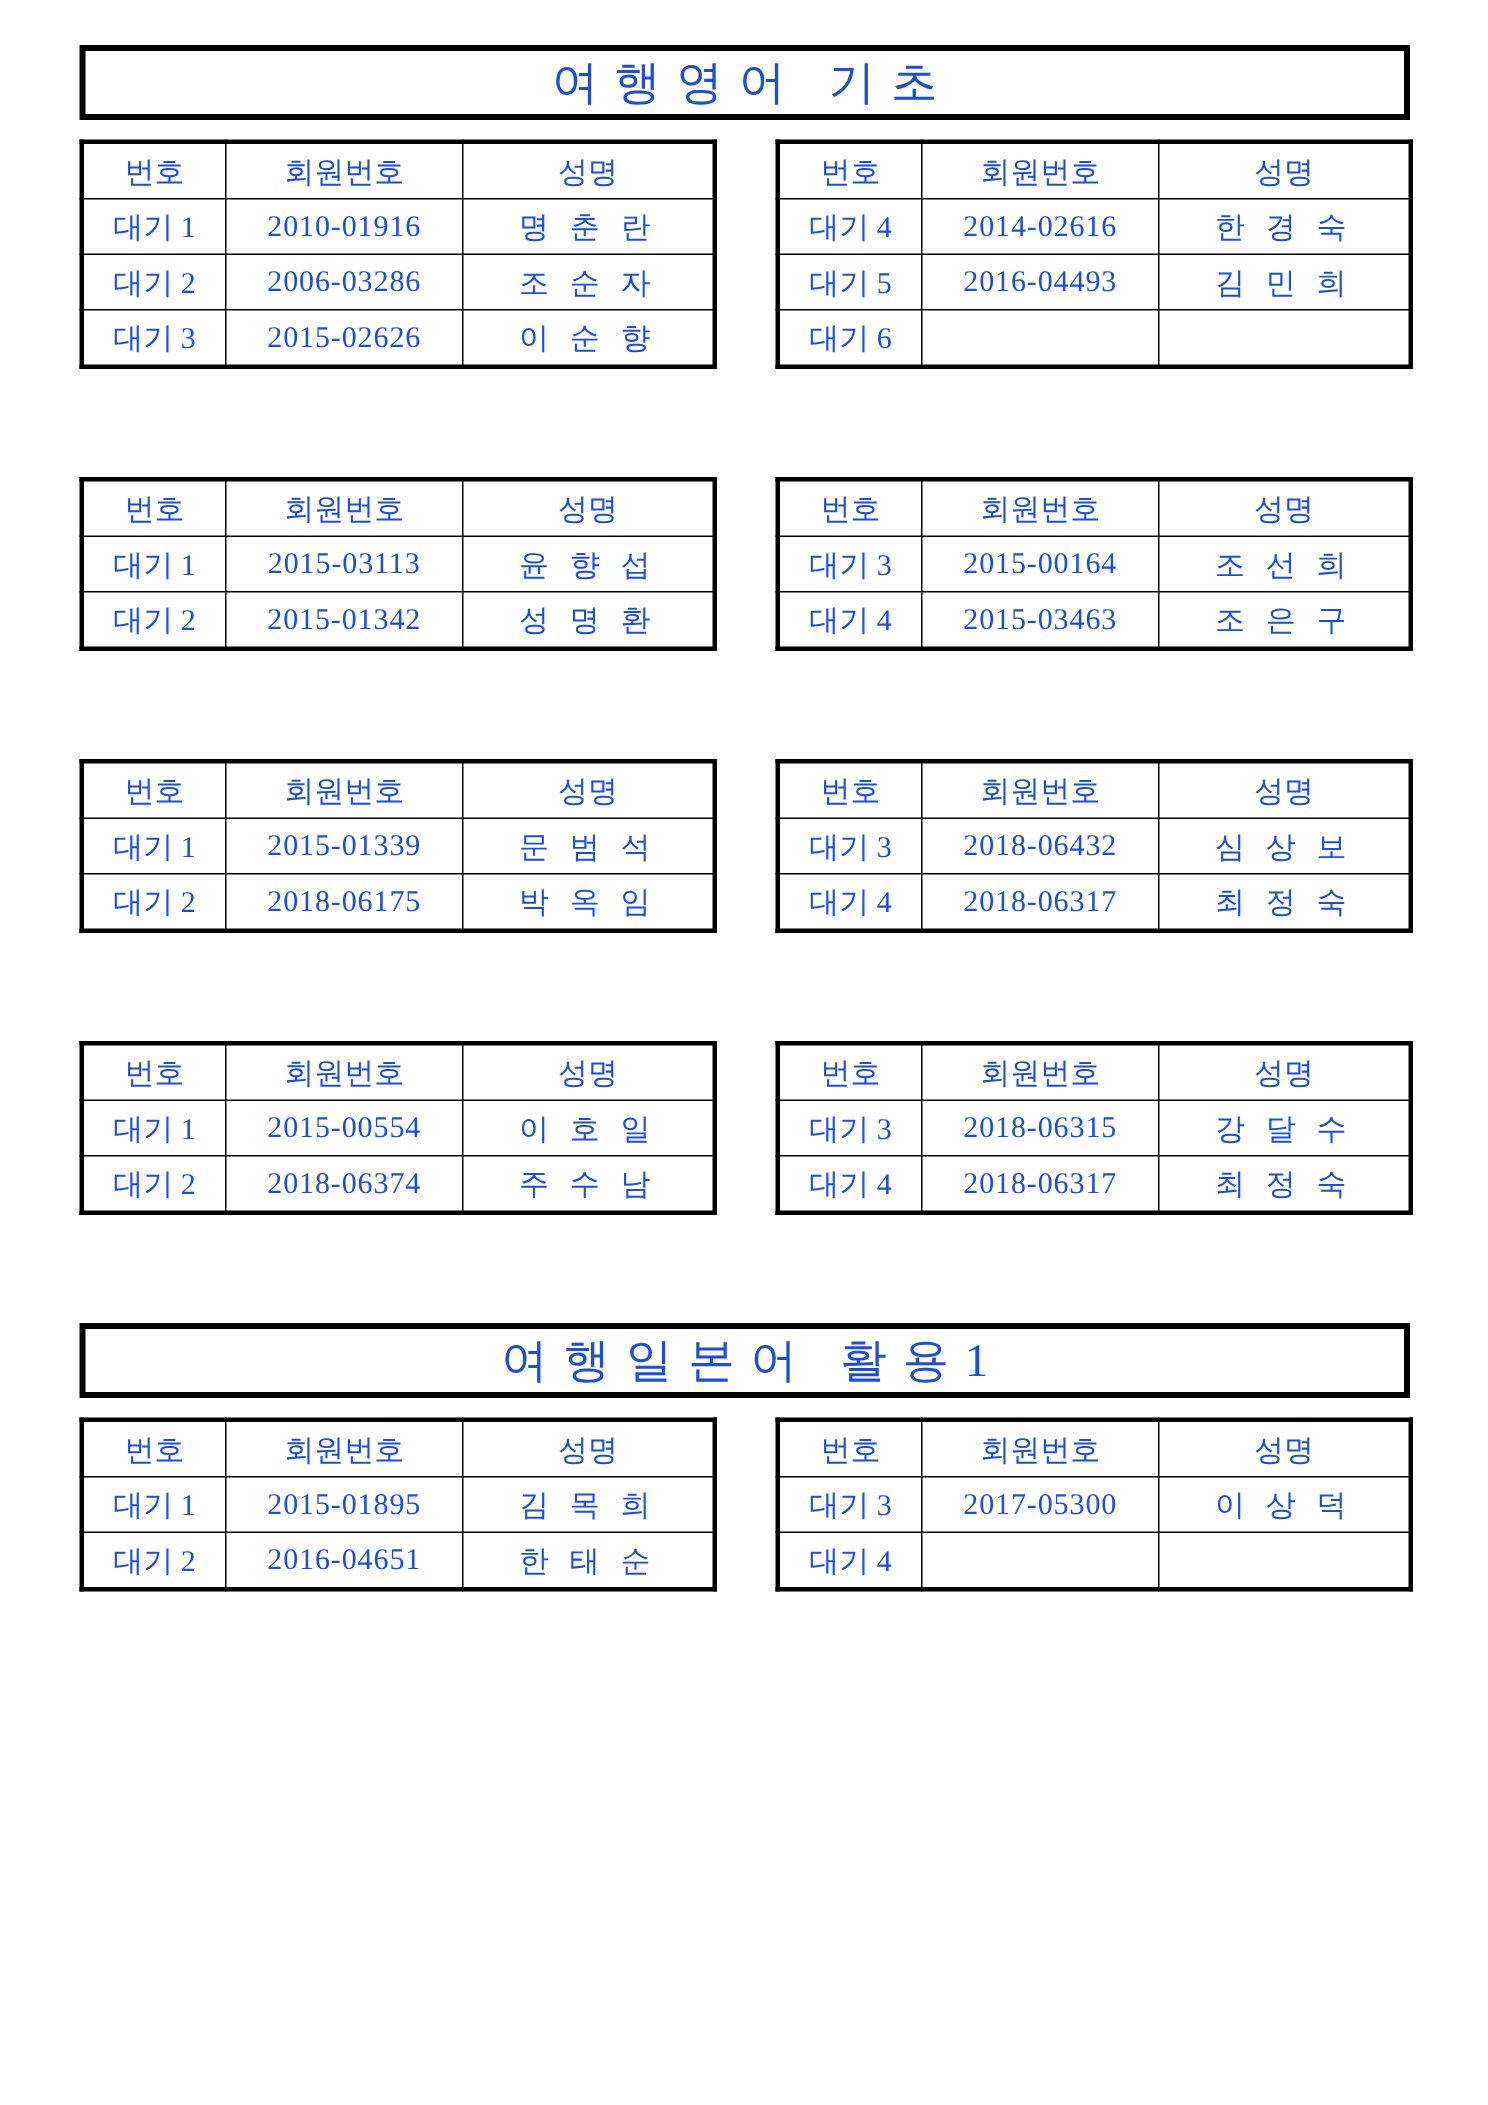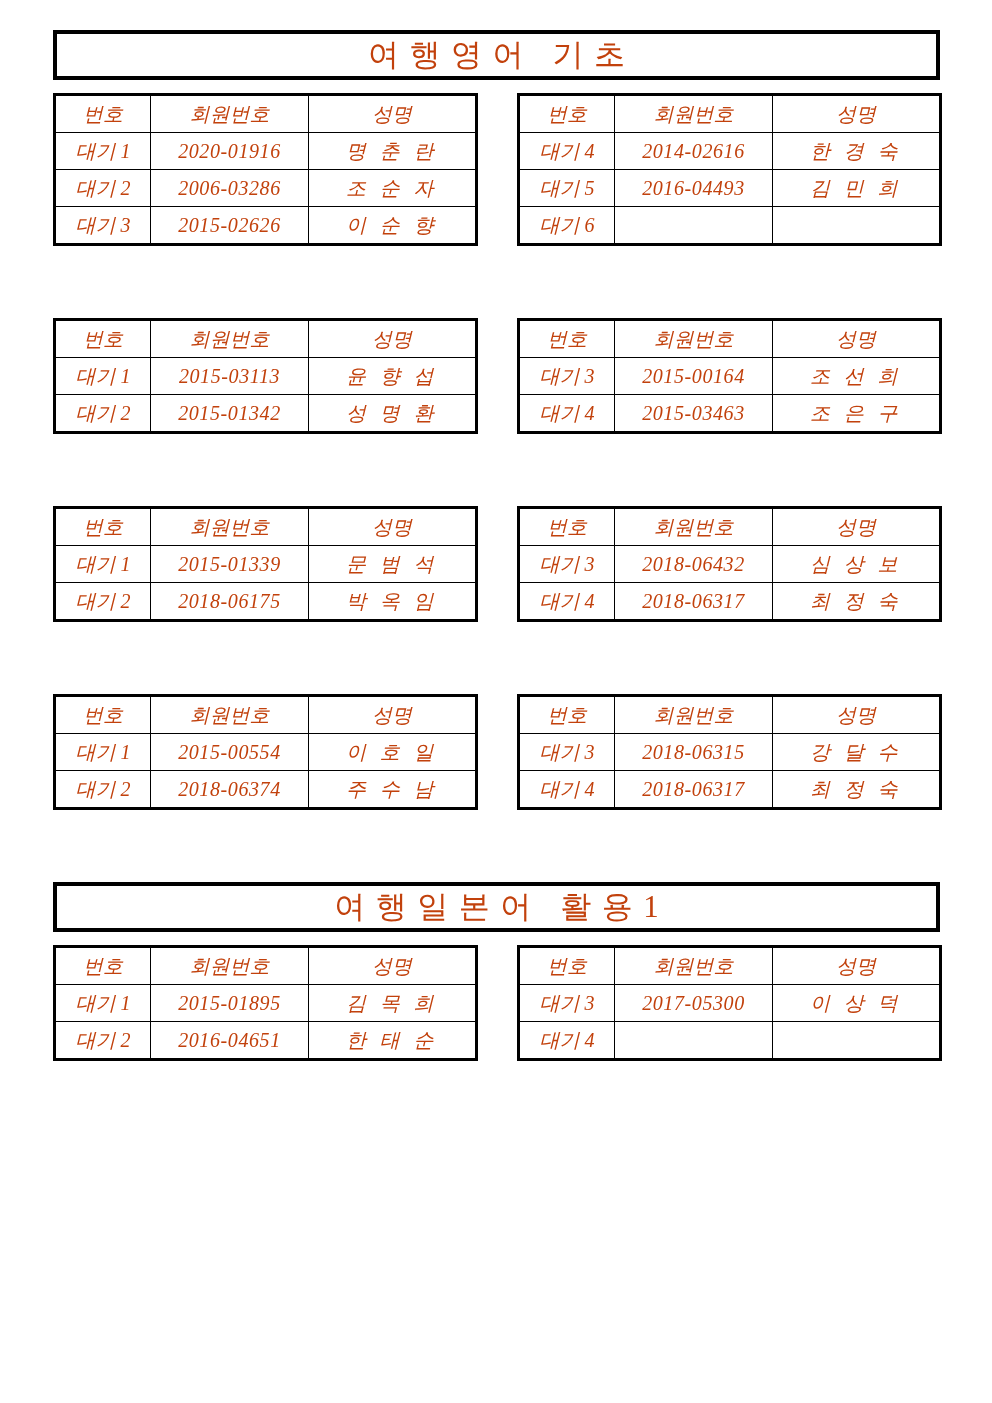--- a/index.html
+++ b/index.html
@@ -3,21 +3,21 @@
 <meta charset="utf-8">
 <style>
   html, body { margin: 0; padding: 0; background: #888; }
   .page {
     position: relative;
     width: 992px;
     height: 1403px;
     margin: 0 auto;
     background: #ffffff;
     font-family: "Liberation Serif", "DejaVu Serif", serif;
-    color: #c2410c;
+    color: #1d4ed8;
     box-sizing: border-box;
     padding: 30px 50px 0 53px;
     overflow: hidden;
   }
   .course-section { margin-bottom: 72px; }
   .title-box {
     box-sizing: border-box;
     width: 887px;
     height: 50px;
     border: 4px solid #000;
@@ -31,21 +31,20 @@
     font-size: 31px;
     font-weight: normal;
     letter-spacing: 0.34em;
     text-indent: 0.34em;
     white-space: pre;
   }
   .tables-row {
     display: flex;
     gap: 39px;
     align-items: center;
-    font-style: italic;
   }
   table.waitlist {
     border-collapse: collapse;
     table-layout: fixed;
     width: 433px;
     border: 3px solid #000;
   }
   table.waitlist th,
   table.waitlist td {
     border: 1.5px solid #000;
@@ -83,21 +82,21 @@
         <thead>
           <tr>
             <th>번호</th>
             <th>회원번호</th>
             <th>성명</th>
           </tr>
         </thead>
         <tbody>
               <tr>
                 <td class="cell-no">대기 1</td>
-                <td class="cell-member_id">2020-01916</td>
+                <td class="cell-member_id">2010-01916</td>
                 <td class="cell-name">명 춘 란</td>
               </tr>
               <tr>
                 <td class="cell-no">대기 2</td>
                 <td class="cell-member_id">2006-03286</td>
                 <td class="cell-name">조 순 자</td>
               </tr>
               <tr>
                 <td class="cell-no">대기 3</td>
                 <td class="cell-member_id">2015-02626</td>

